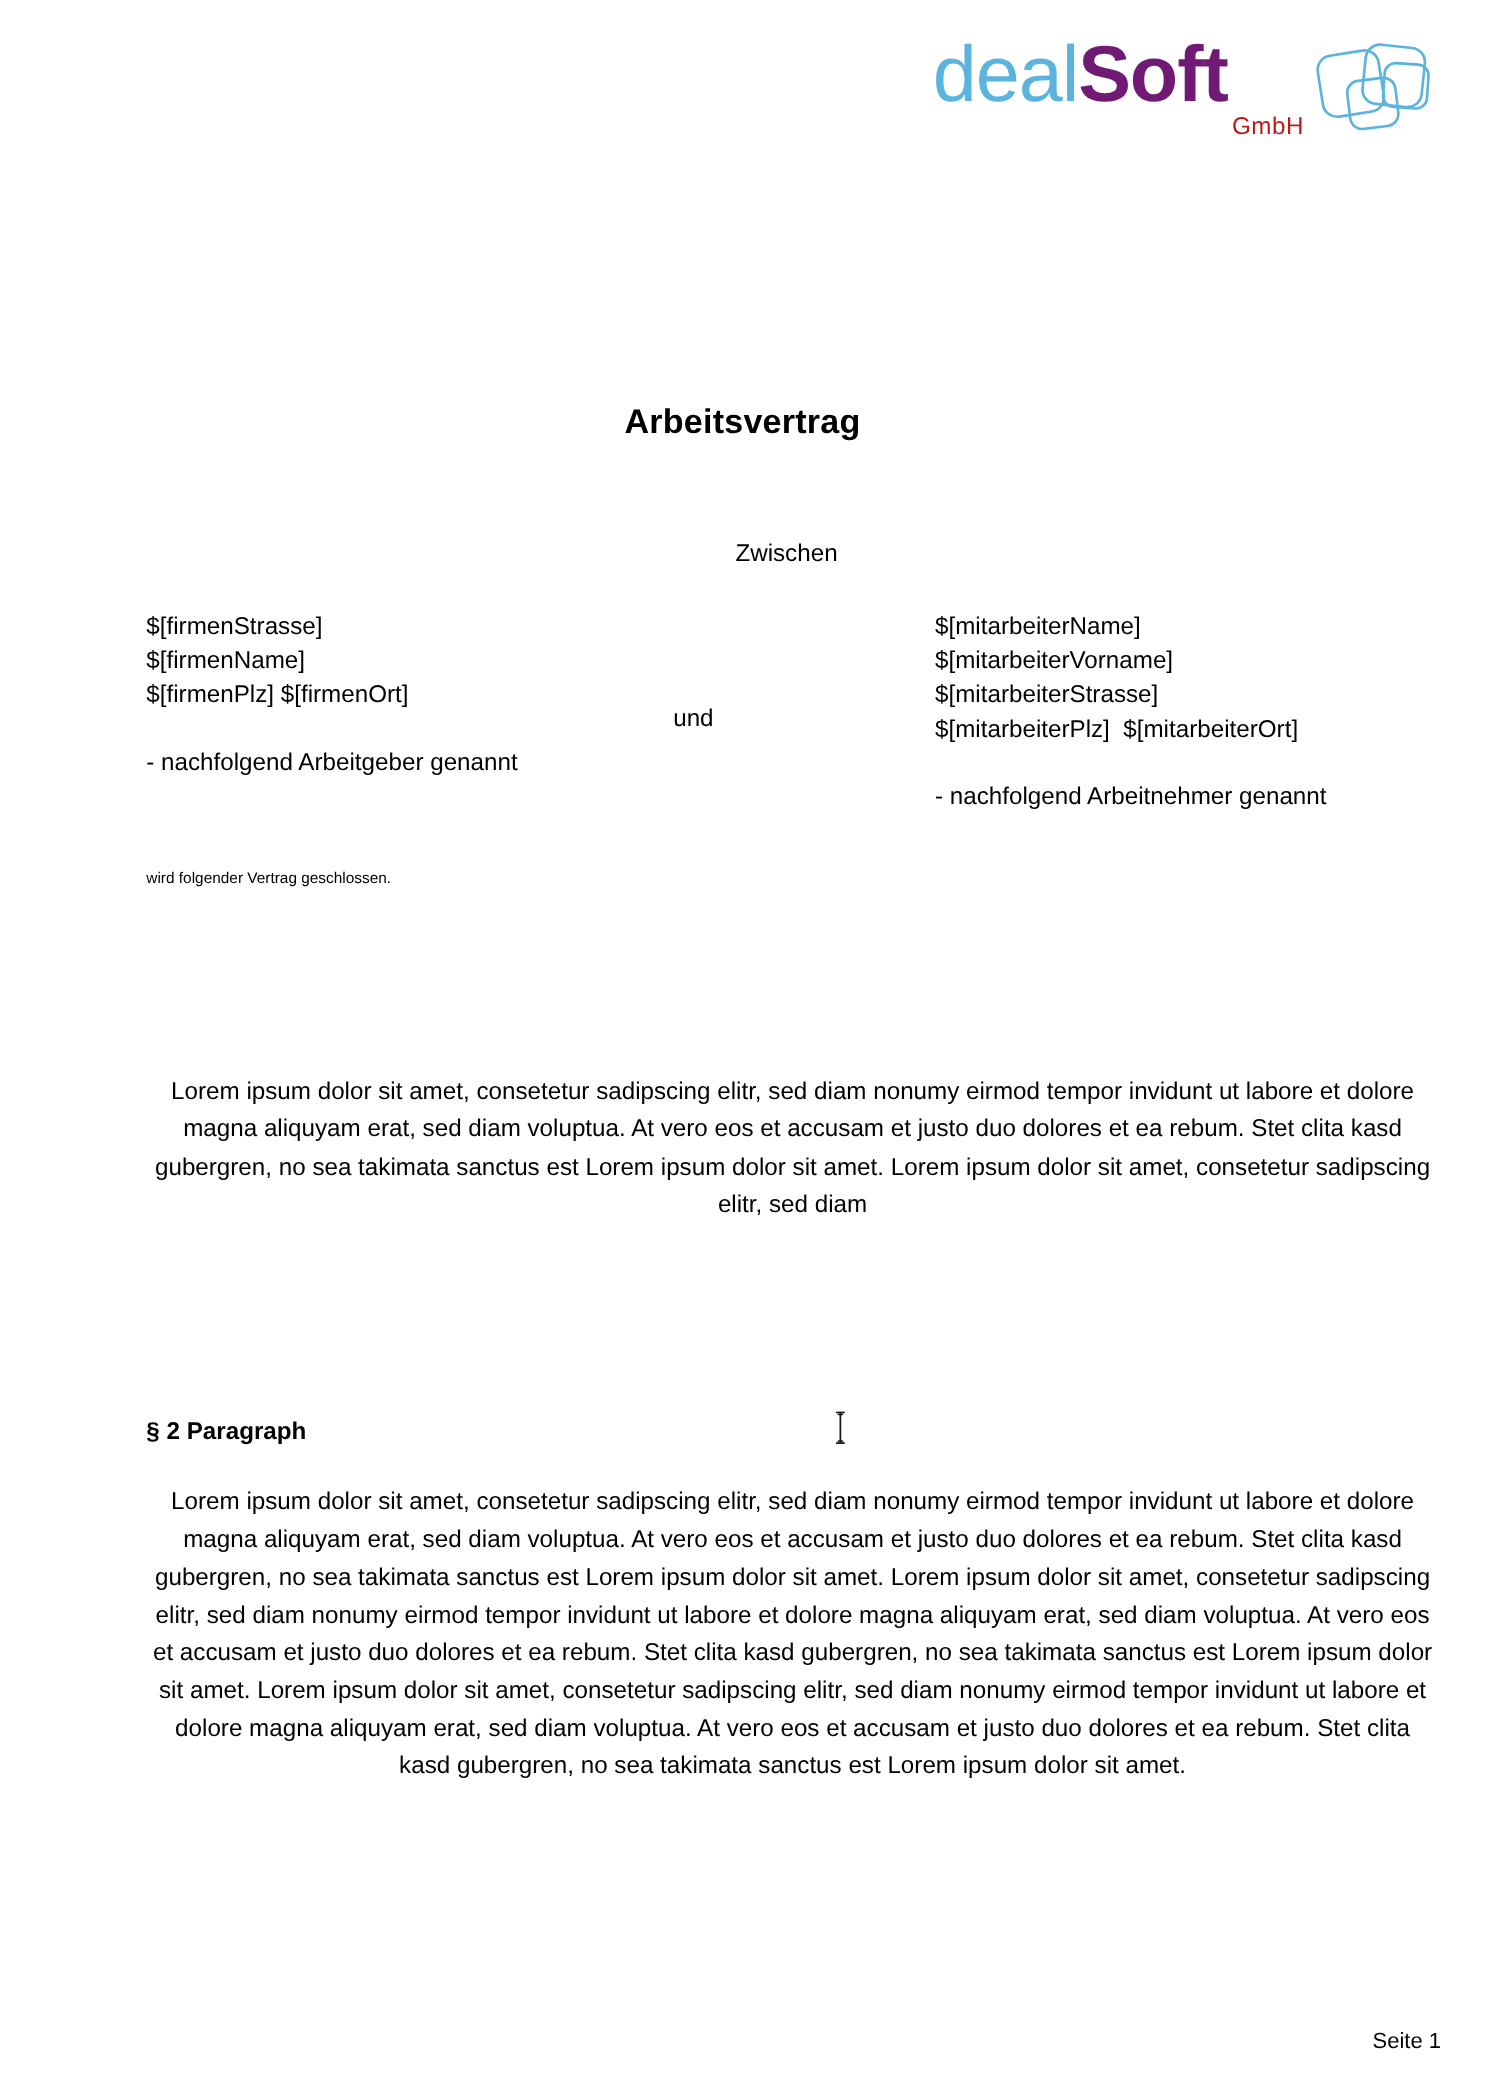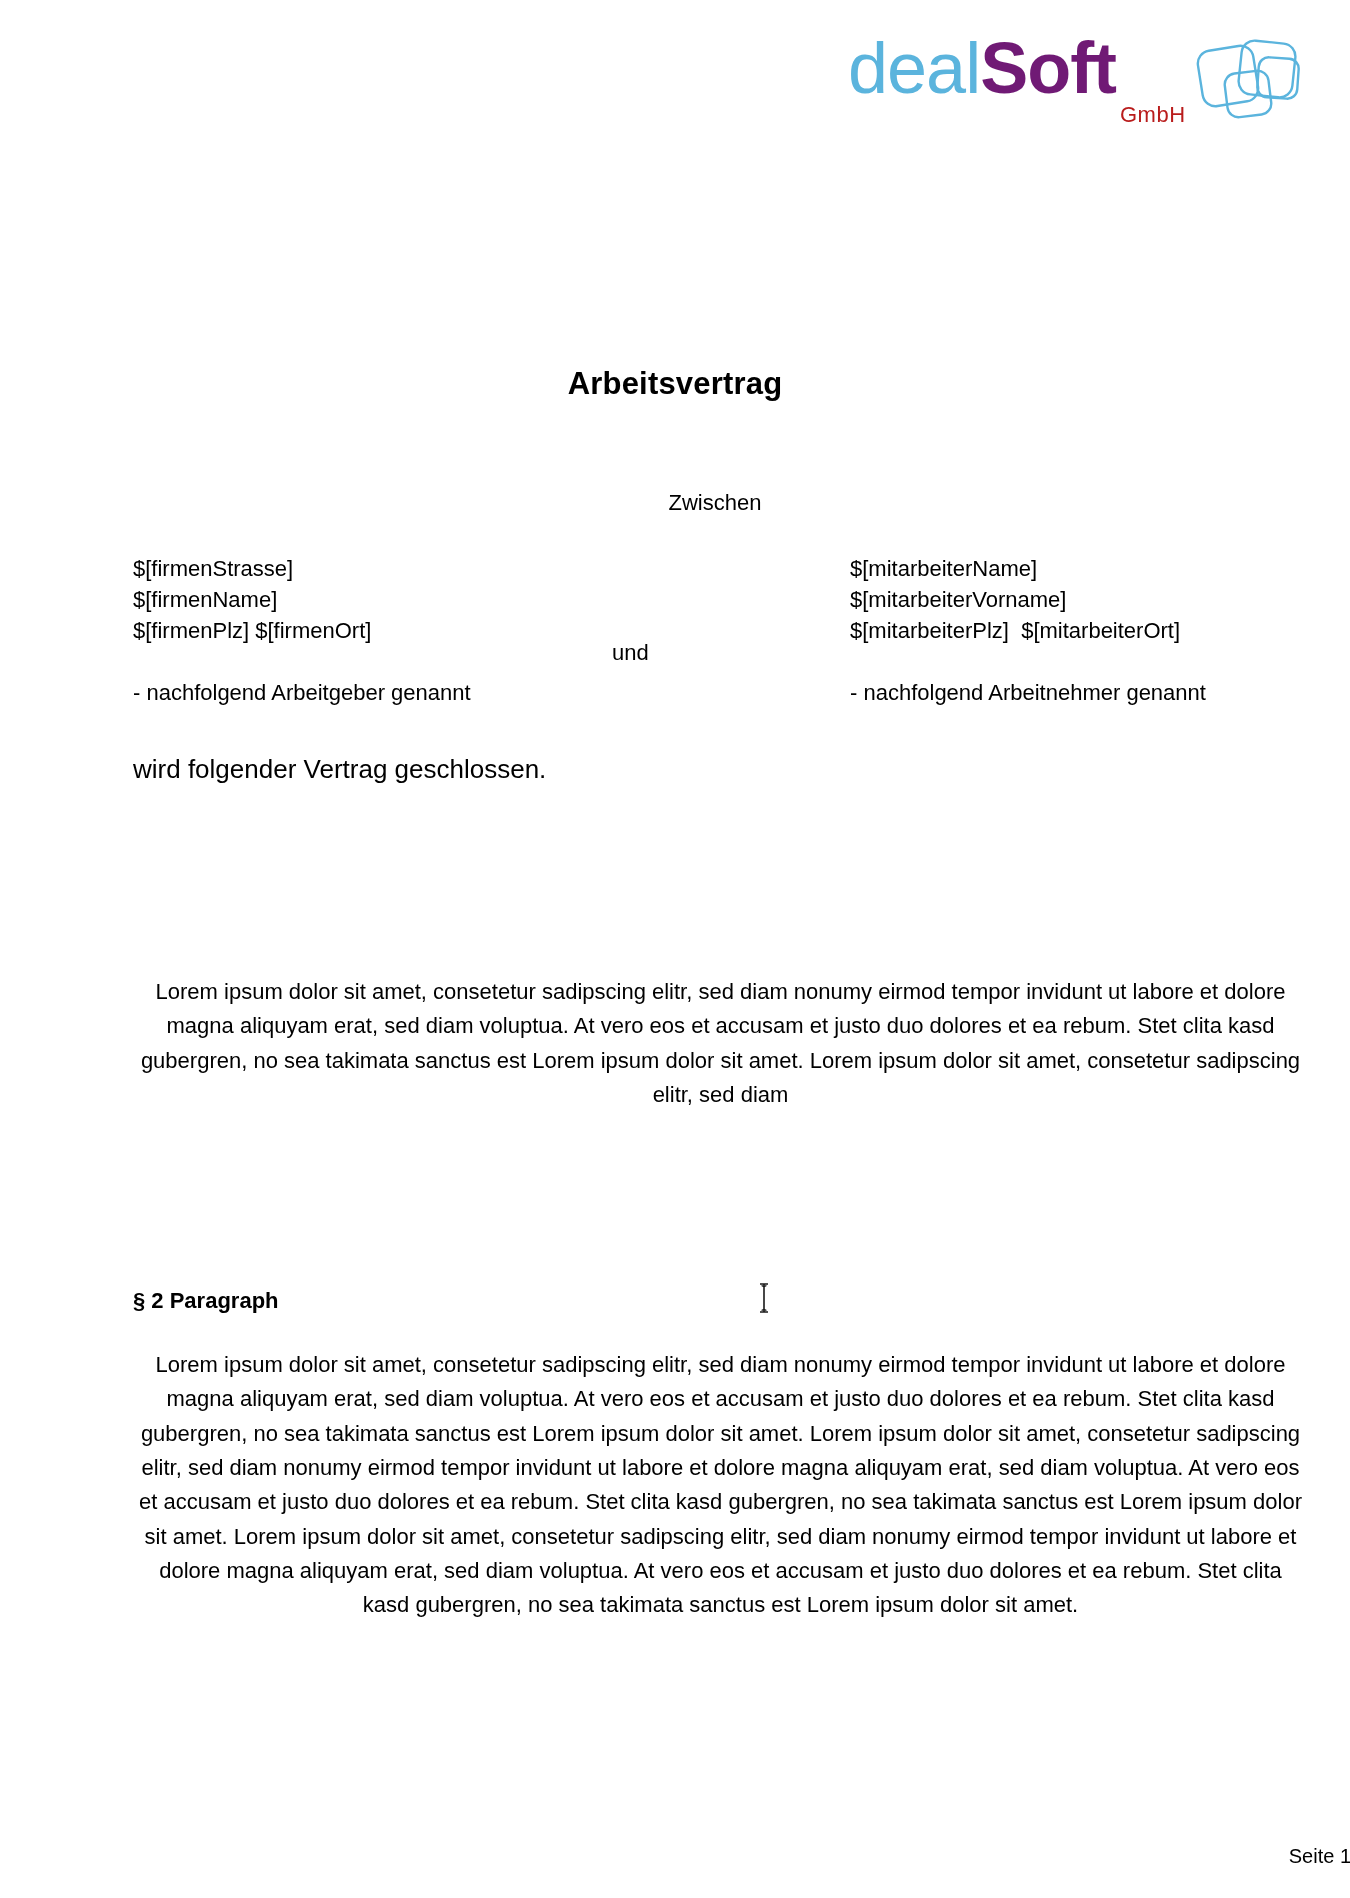--- a/index.html
+++ b/index.html
@@ -110,23 +110,23 @@
   }
   .party-right .denom {
     margin-top: 30px;
     white-space: nowrap;
   }
   .nowrap { white-space: pre; }
 
   
   .intro-line {
     position: absolute;
-    top: 754px;
+    top: 790px;
     left: 133px;
-    font-size: 26px;
+    font-size: 14px;
   }
 
   
   .section {
     position: absolute;
     left: 133px;
     width: 1175px;
   }
   .section-heading {
     font-size: 22px;
@@ -143,21 +143,20 @@
   #section-2 { top: 1288px; }
 
   
   .footer {
     position: absolute;
     top: 1845px;
     left: 0;
     width: 1310px;
     text-align: right;
     font-size: 20px;
-    padding-left: 41px;
   }
 
   
   .text-cursor {
     position: absolute;
     left: 757px;
     top: 1283px;
     width: 14px;
     height: 30px;
     pointer-events: none;
@@ -191,20 +190,21 @@
     <div>$[firmenName]</div>
     <div>$[firmenPlz] $[firmenOrt]</div>
     <div class="denom">- nachfolgend Arbeitgeber genannt</div>
   </div>
 
   <div class="conj-und">und</div>
 
   <div class="party-right">
     <div>$[mitarbeiterName]</div>
     <div>$[mitarbeiterVorname]</div>
+    <div>$[mitarbeiterStrasse]</div>
     <div class="nowrap">$[mitarbeiterPlz]  $[mitarbeiterOrt]</div>
     <div class="denom">- nachfolgend Arbeitnehmer genannt</div>
   </div>
 
   <div class="intro-line">wird folgender Vertrag geschlossen.</div>
 
   <div class="section" id="section-1">
     <p class="section-body">Lorem ipsum dolor sit amet, consetetur sadipscing elitr, sed diam nonumy eirmod tempor invidunt ut labore et dolore magna aliquyam erat, sed diam voluptua. At vero eos et accusam et justo duo dolores et ea rebum. Stet clita kasd gubergren, no sea takimata sanctus est Lorem ipsum dolor sit amet. Lorem ipsum dolor sit amet, consetetur sadipscing elitr, sed diam</p>
   </div>
 

